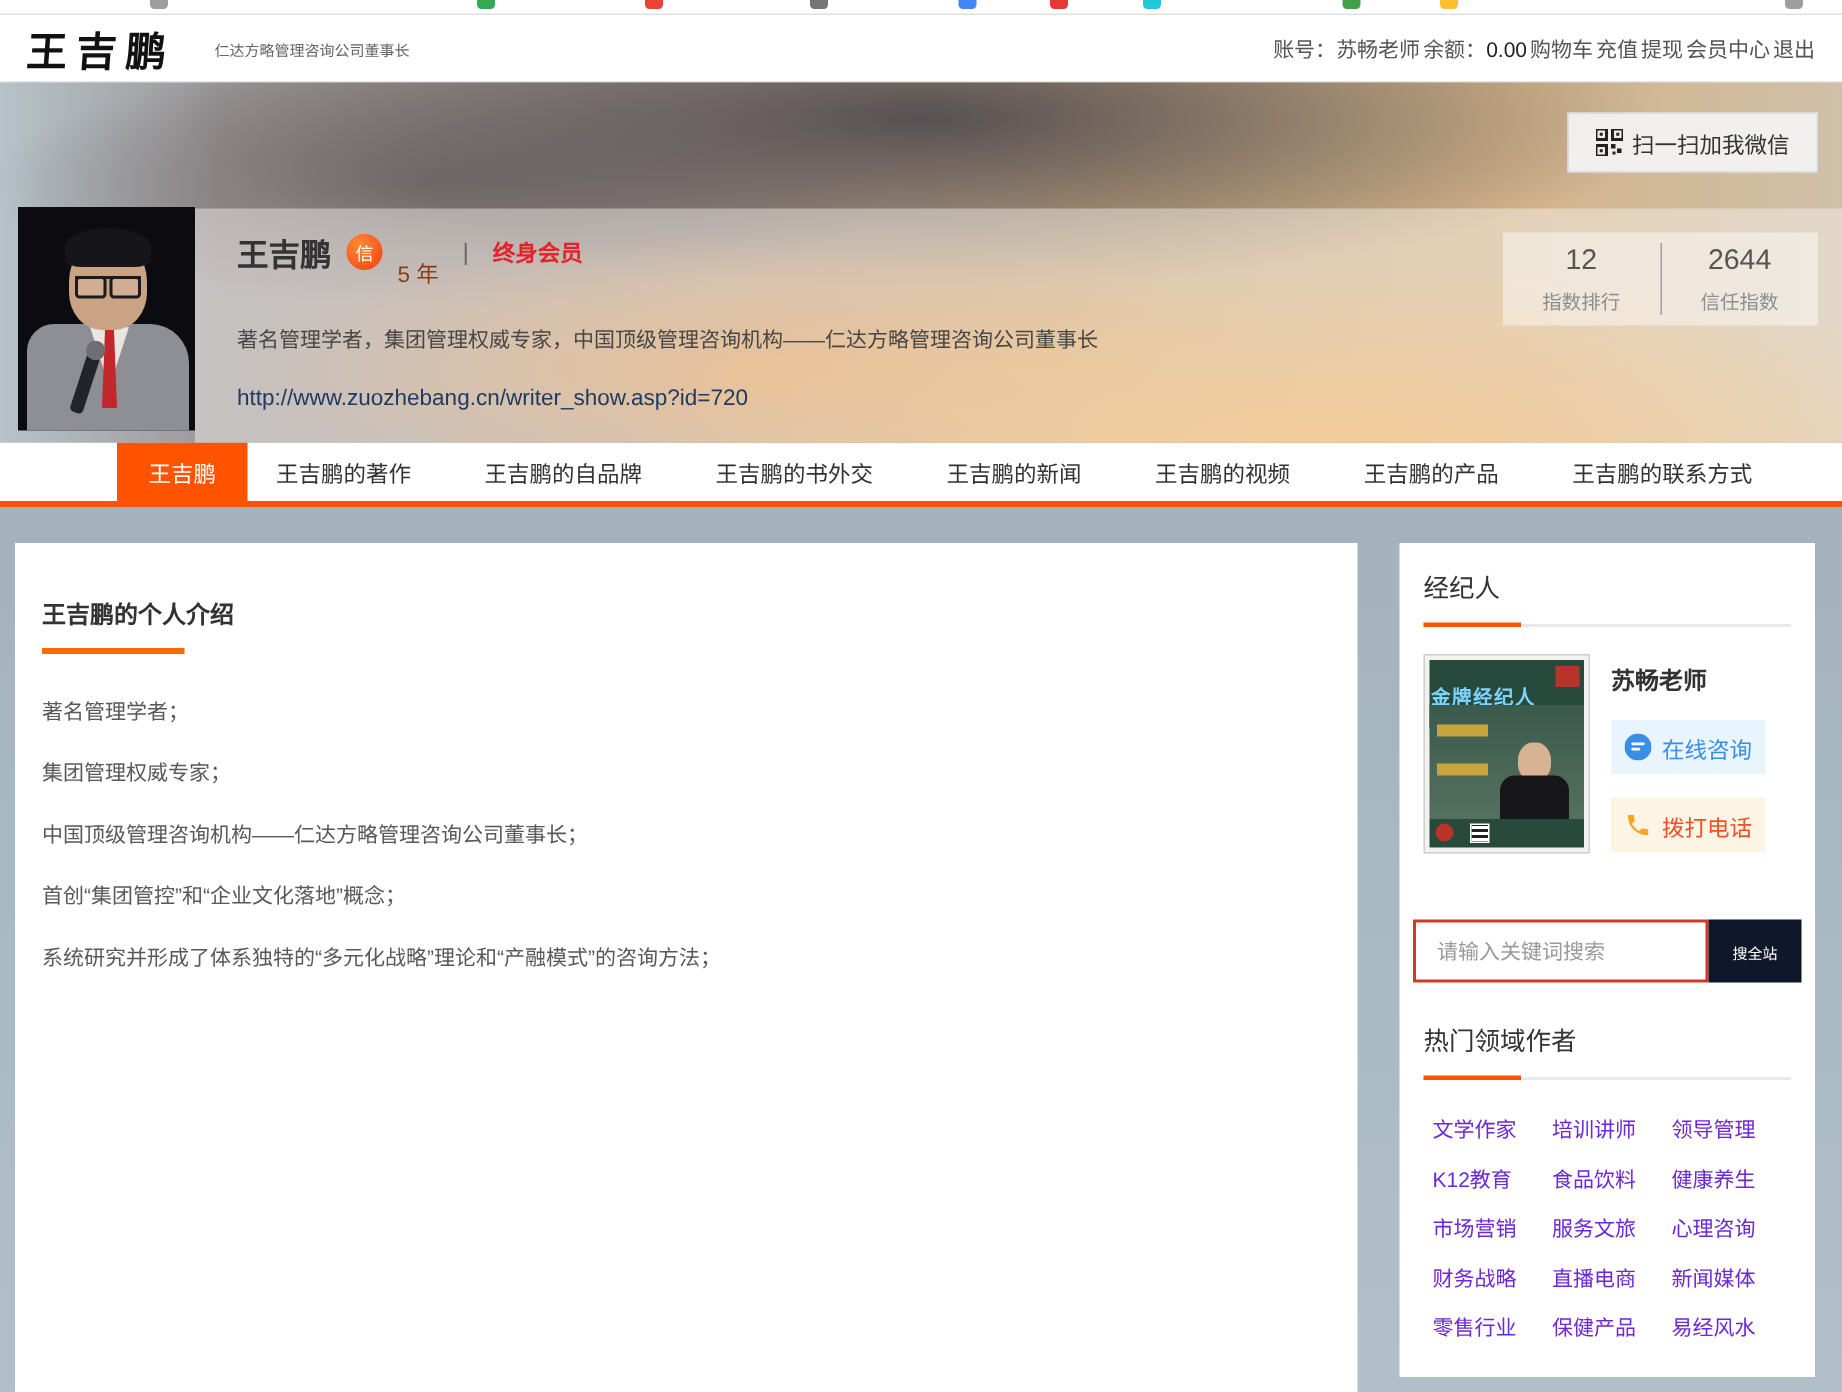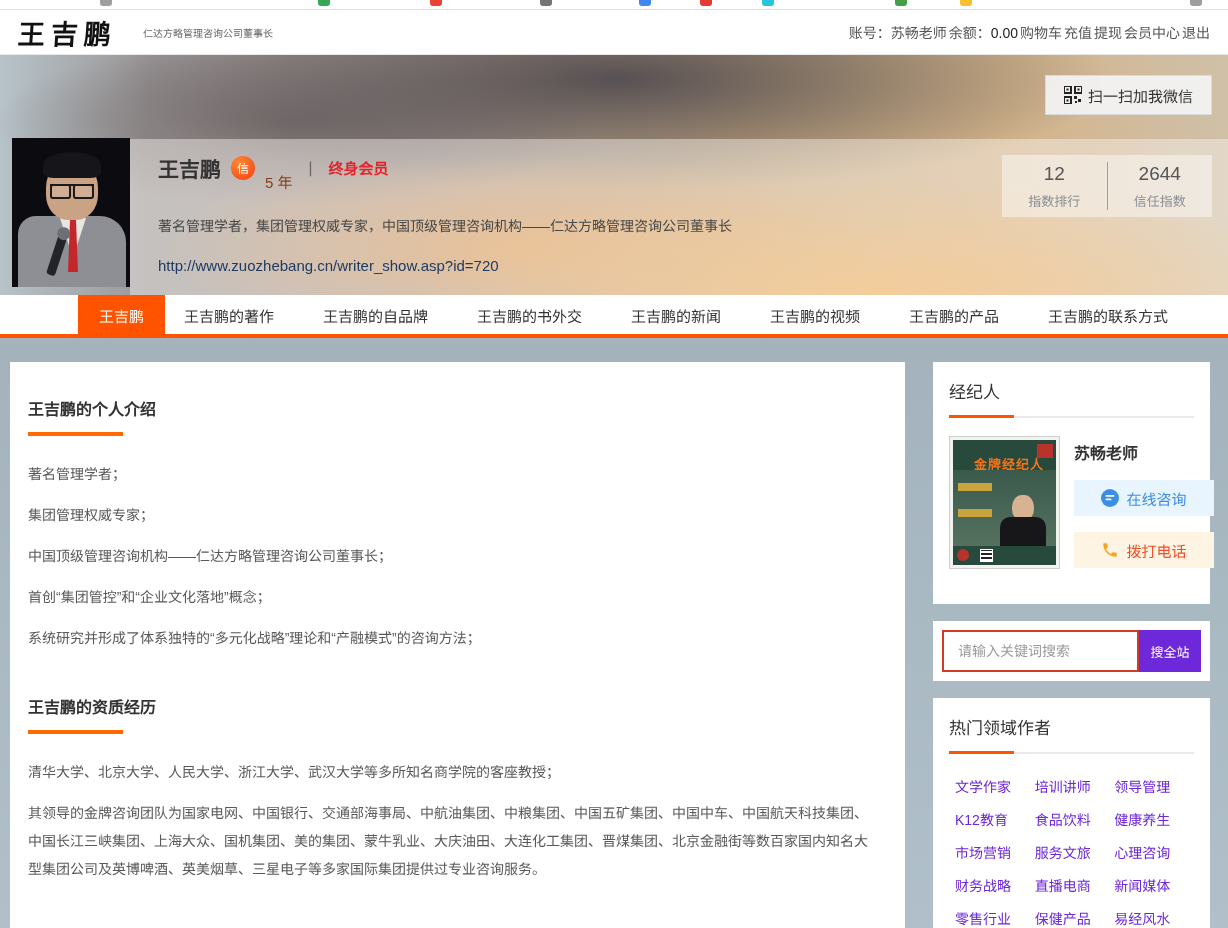--- a/index.html
+++ b/index.html
@@ -66,48 +66,48 @@
   .tab { line-height:43px; font-size:15px; color:#333; cursor:pointer; margin-right:49px; }
   .tab.active { background:#ff5300; color:#fff; padding:0 21px; margin-right:19px; }
   
   .content { display:flex; padding:24px 18px 0 10px; align-items:flex-start; }
   .main-card { width:895px; background:#fff; padding:34px 30px 60px 18px; min-height:900px; flex:none; }
   .section { margin-bottom:42px; }
   .sec-title { font-size:16px; font-weight:bold; color:#333; position:relative; padding-bottom:16px; margin-bottom:24px; }
   .sec-title:after { content:""; position:absolute; left:0; bottom:0; width:95px; height:4px; background:#ff6a00; }
   .ptext { font-size:14px; color:#595959; line-height:28px; margin-bottom:13px; }
   .sidebar { width:277px; margin-left:28px; flex:none; }
-  .card { background:#fff; padding:16px 16px 20px; margin-bottom:17px; }
+  .card { background:#fff; padding:16px 16px 20px; }
   .card-title { font-size:17px; color:#333; padding-bottom:13px; border-bottom:2px solid #e9e9e9; position:relative; margin-bottom:18px; }
   .card-title:after { content:""; position:absolute; left:0; bottom:-2px; width:65px; height:3px; background:#ff5300; }
   
   .agent-row { display:flex; gap:14px; }
   .mag { width:111px; height:133px; border:1px solid #cfcfcf; background:#f2f2ef; position:relative; flex:none; overflow:hidden; }
-  .mag-top { position:absolute; inset:3px 3px auto 3px; height:46px; background:#274a3d; color:#f97316; font-size:13px; font-weight:bold; display:flex; align-items:center; padding-left:21px; letter-spacing:1px; }
+  .mag-top { position:absolute; inset:3px 3px auto 3px; height:46px; background:#274a3d; color:#7dd3fc; font-size:13px; font-weight:bold; display:flex; align-items:center; padding-left:1px; letter-spacing:1px; }
   .mag-corner { position:absolute; right:6px; top:7px; width:16px; height:14px; background:#b8342a; }
   .mag-mid { position:absolute; left:3px; right:3px; top:33px; bottom:22px; background:linear-gradient(180deg,#3a5a4c, #55705f); }
   .mag-bar1 { position:absolute; left:8px; top:46px; width:34px; height:8px; background:#c9a43c; }
   .mag-bar2 { position:absolute; left:8px; top:72px; width:34px; height:8px; background:#c9a43c; }
   .mag-man-head { position:absolute; left:62px; top:58px; width:22px; height:26px; background:#d8b393; border-radius:45%; }
   .mag-man-body { position:absolute; left:50px; top:80px; width:46px; height:32px; background:#17171a; border-radius:10px 10px 0 0; }
   .mag-bot { position:absolute; left:3px; right:3px; bottom:3px; height:19px; background:#274a3d; }
   .mag-dot { position:absolute; left:7px; bottom:7px; width:12px; height:12px; border-radius:50%; background:#b8342a; }
   .mag-qr { position:absolute; left:30px; bottom:6px; width:13px; height:13px; background:
       repeating-linear-gradient(0deg,#fff 0 2px,#222 2px 4px); border:1px solid #fff; }
   .agent-right { padding-top:4px; flex:1; }
   .agent-name { font-size:16px; font-weight:bold; color:#333; margin-bottom:16px; }
-  .abtn { width:140px; height:36px; display:flex; align-items:center; justify-content:center; gap:7px; font-size:15px; cursor:pointer; border:none; margin-bottom:16px; }
+  .abtn { width:103px; height:36px; display:flex; align-items:center; justify-content:center; gap:7px; font-size:15px; cursor:pointer; border:none; margin-bottom:16px; }
   .abtn.online { background:#e8f4fe; color:#3a8ee6; }
   .abtn.phone { background:#fdf4e3; color:#f0502a; }
   
-  .search-card { background:#fff; padding:9px; margin-bottom:17px; }
+  .search-card { background:#fff; padding:9px; }
   .search-row { display:flex; }
   .search-input { flex:1; height:42px; border:2px solid #cf3a2a; padding:0 14px; font-size:14px; color:#333; outline:none; min-width:0; }
   .search-input::placeholder { color:#9a9a9a; }
-  .search-btn { width:62px; height:42px; background:#6d28d9; color:#fff; font-size:13px; border:none; cursor:pointer; flex:none; }
+  .search-btn { width:62px; height:42px; background:#0f172a; color:#fff; font-size:10px; border:none; cursor:pointer; flex:none; }
   
   .hot-grid { display:grid; grid-template-columns:repeat(3, 1fr); row-gap:13px; padding:4px 0 4px 6px; }
   .hot-item { font-size:14px; color:#6d28d9; cursor:pointer; text-decoration:none; white-space:nowrap; }
   .icon-svg { display:block; }
 </style>
 </head>
 <body>
 
 <div class="favstrip">
   <span class="fav" style="left:100px;background:#9e9e9e"></span>
@@ -206,25 +206,20 @@
 
     <div class="section">
       <div class="sec-title">王吉鹏的个人介绍</div>
       <p class="ptext">著名管理学者；</p>
       <p class="ptext">集团管理权威专家；</p>
       <p class="ptext">中国顶级管理咨询机构——仁达方略管理咨询公司董事长；</p>
       <p class="ptext">首创“集团管控”和“企业文化落地”概念；</p>
       <p class="ptext">系统研究并形成了体系独特的“多元化战略”理论和“产融模式”的咨询方法；</p>
     </div>
 
-    <div class="section">
-      <div class="sec-title">王吉鹏的资质经历</div>
-      <p class="ptext">清华大学、北京大学、人民大学、浙江大学、武汉大学等多所知名商学院的客座教授；</p>
-      <p class="ptext">其领导的金牌咨询团队为国家电网、中国银行、交通部海事局、中航油集团、中粮集团、中国五矿集团、中国中车、中国航天科技集团、中国长江三峡集团、上海大众、国机集团、美的集团、蒙牛乳业、大庆油田、大连化工集团、晋煤集团、北京金融街等数百家国内知名大型集团公司及英博啤酒、英美烟草、三星电子等多家国际集团提供过专业咨询服务。</p>
-    </div>
 
   </div>
 
   <div class="sidebar">
 
     <div class="card">
       <div class="card-title">经纪人</div>
       <div class="agent-row">
         <div class="mag">
           <div class="mag-top">金牌经纪人</div>

